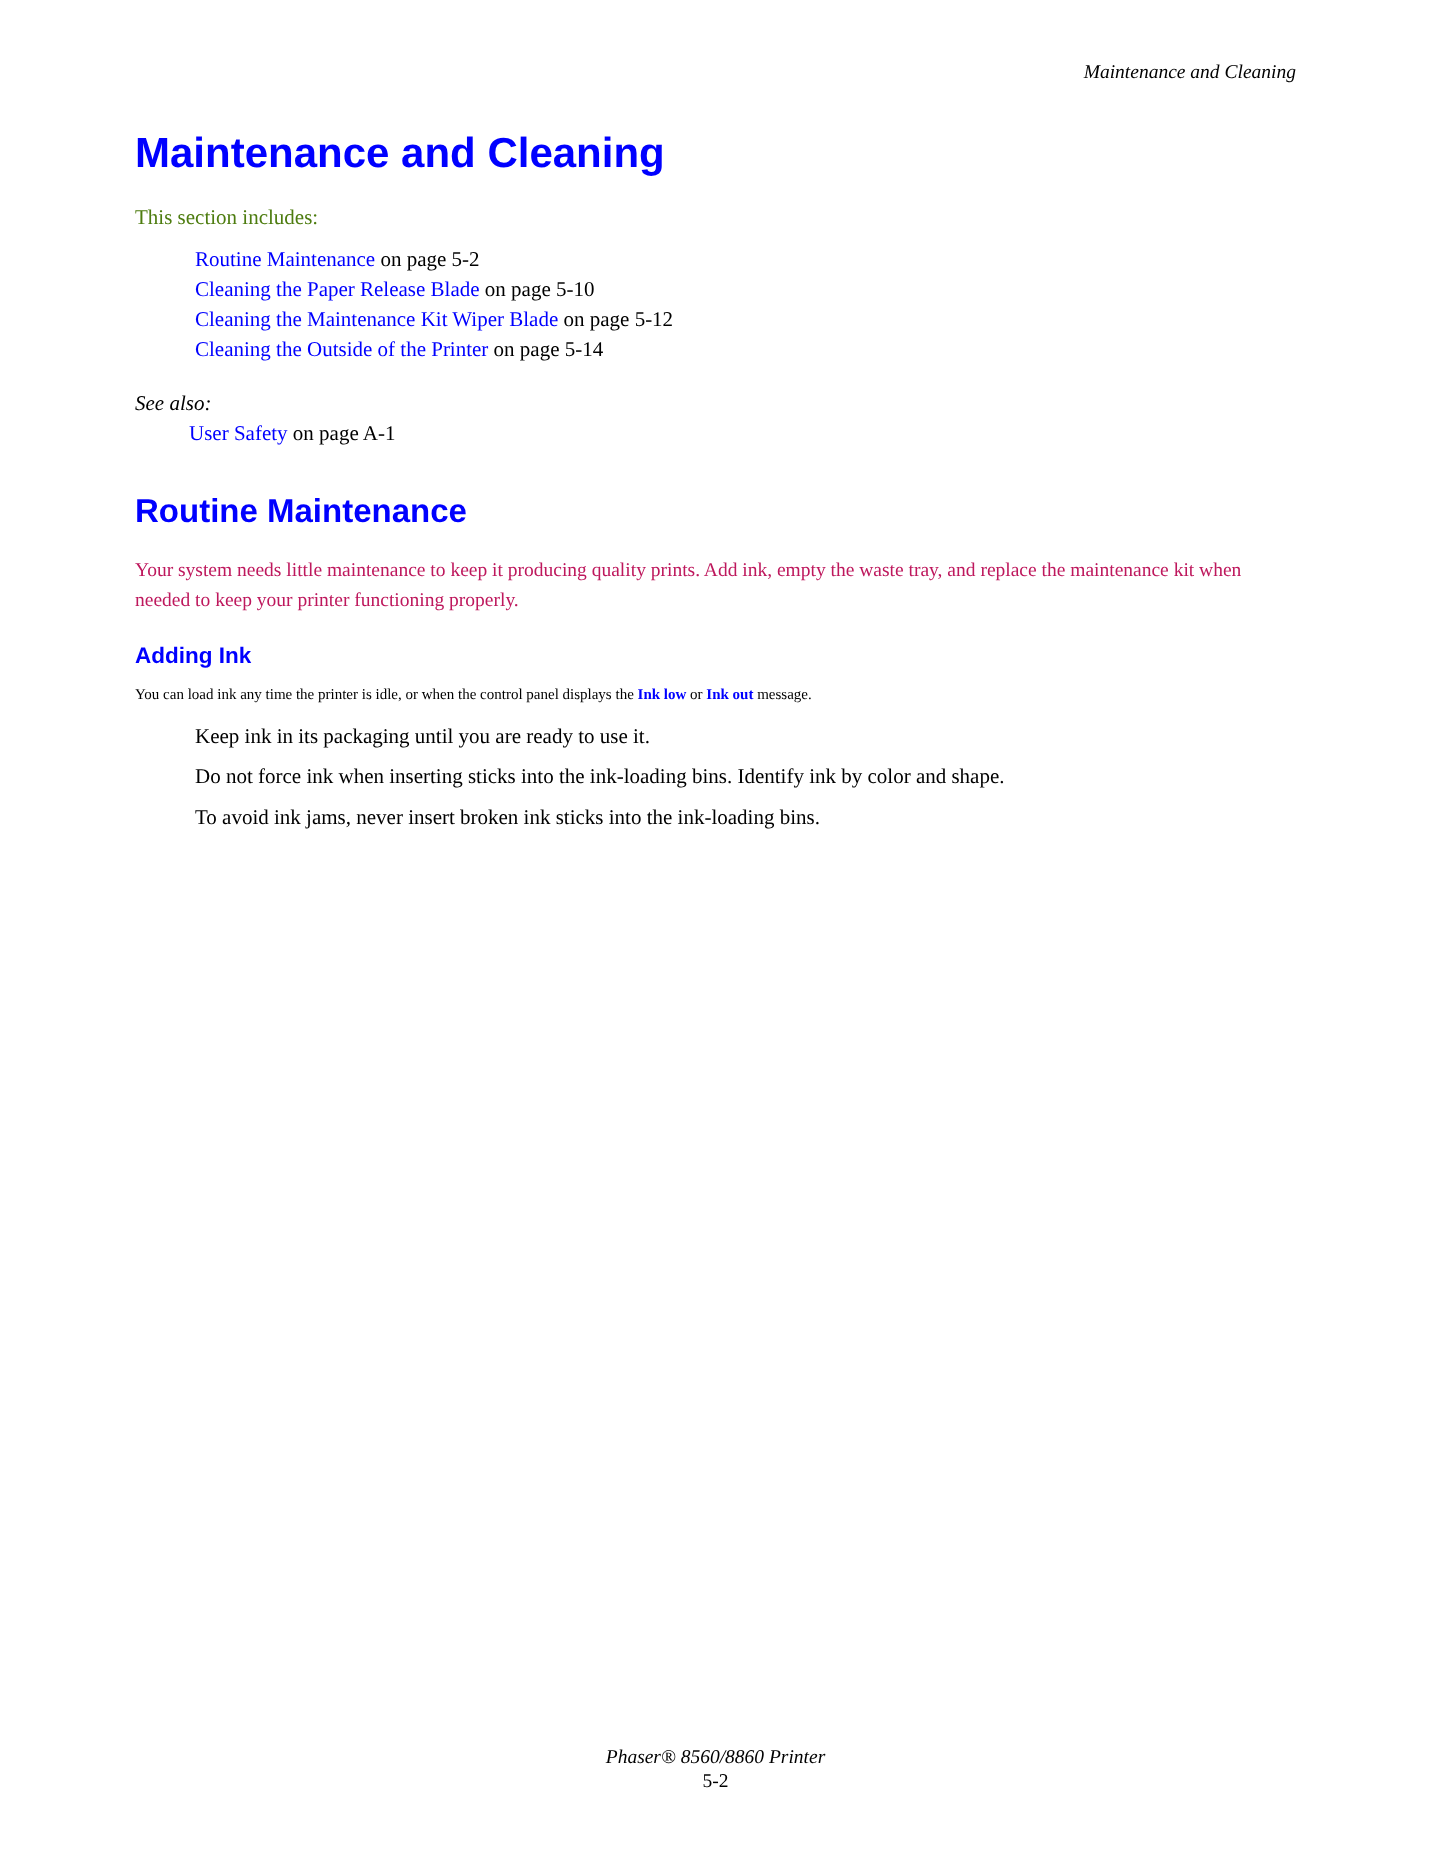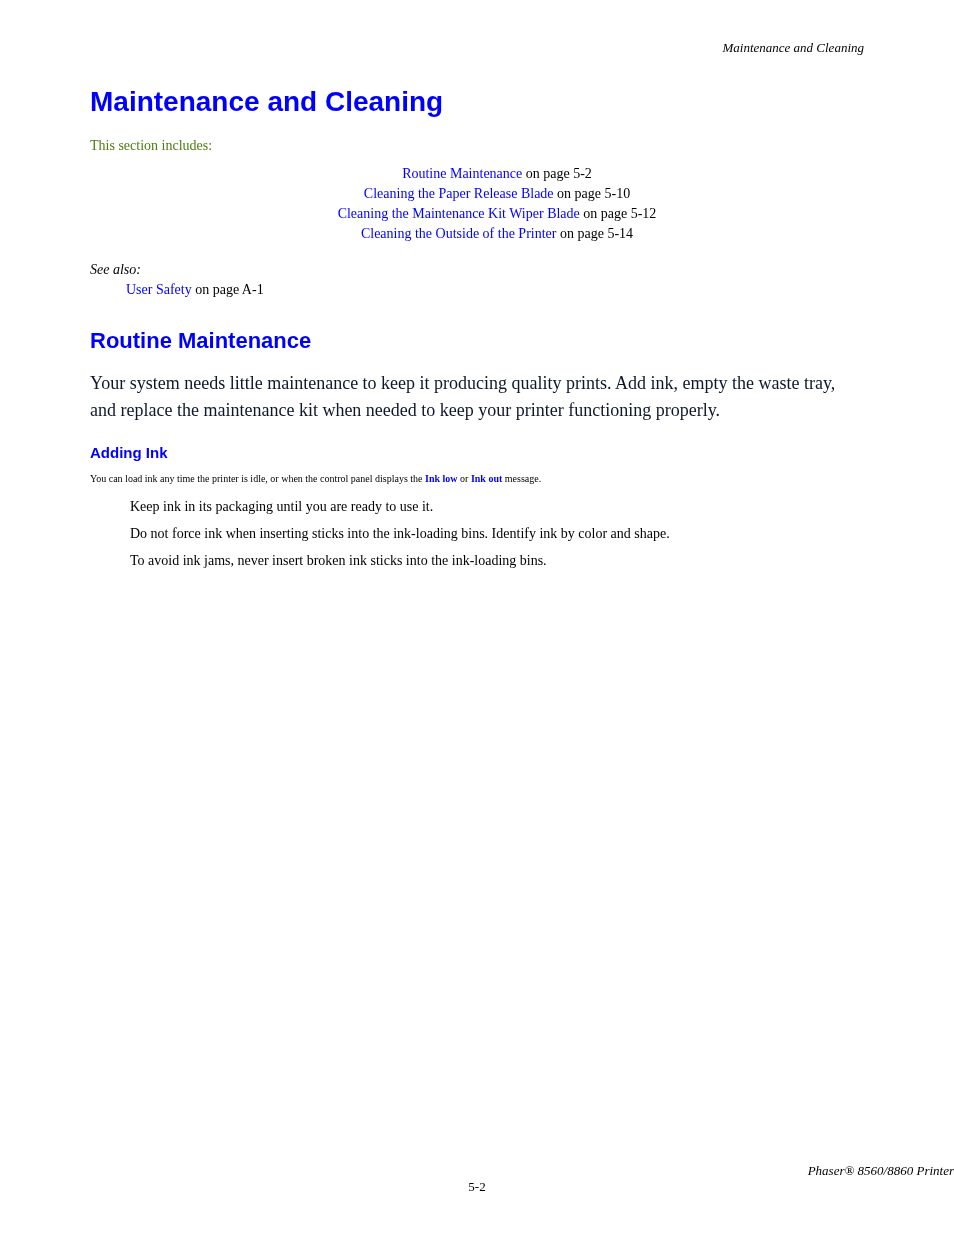--- a/index.html
+++ b/index.html
@@ -48,21 +48,20 @@
     }
 
     .toc-list {
       margin-left: 40px;
       margin-bottom: 20px;
     }
 
     .toc-list .toc-item {
       margin-bottom: 4px;
       font-size: 14px;
-      text-align: center;
     }
 
     .toc-list .toc-item a {
       color: #0000FF;
       text-decoration: none;
     }
 
     .see-also {
       font-style: italic;
       font-size: 14px;
@@ -83,23 +82,23 @@
     .section-title {
       font-family: Arial, Helvetica, sans-serif;
       font-size: 22px;
       font-weight: bold;
       color: #0000FF;
       margin-top: 30px;
       margin-bottom: 16px;
     }
 
     .section-body {
-      font-size: 18px;
+      font-size: 13px;
       line-height: 1.5;
-      color: #0f172a;
+      color: #be185d;
       margin-bottom: 20px;
     }
 
     .subsection-title {
       font-family: Arial, Helvetica, sans-serif;
       font-size: 15px;
       font-weight: bold;
       color: #0000FF;
       margin-bottom: 10px;
       margin-top: 10px;
@@ -132,21 +131,20 @@
       left: 0;
       right: 0;
       text-align: center;
       font-style: italic;
       font-size: 13px;
       color: #000;
     }
 
     .footer-model {
       font-style: italic;
-      text-align: right;
     }
 
     .footer-page {
       font-style: normal;
     }
   </style>
 </head>
 <body>
 
 <div class="page">

